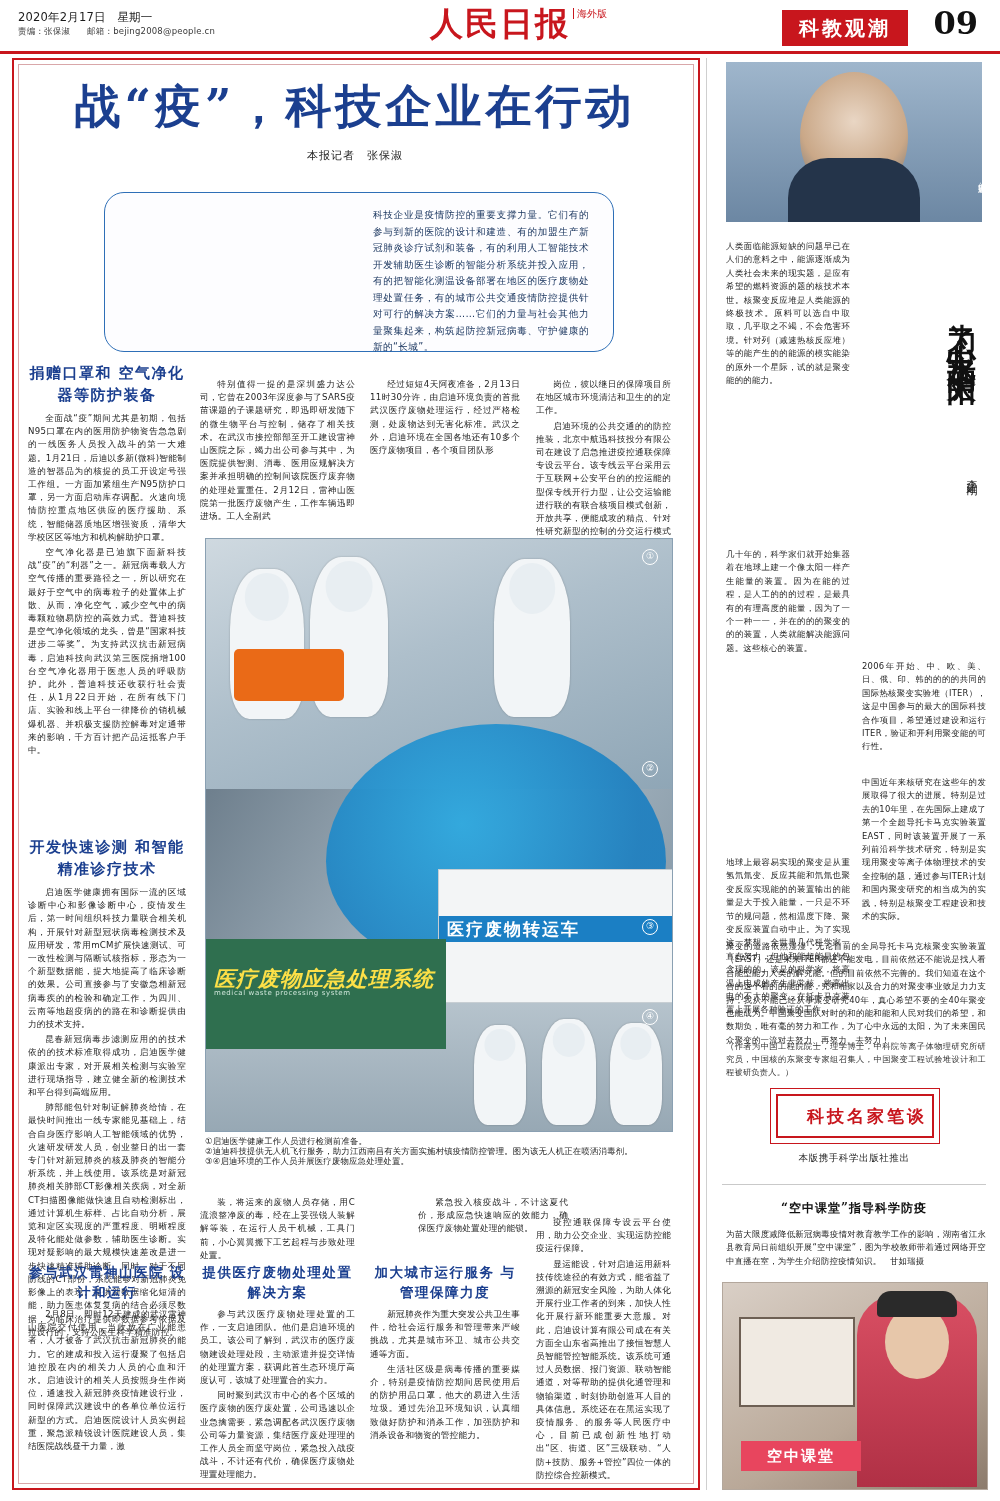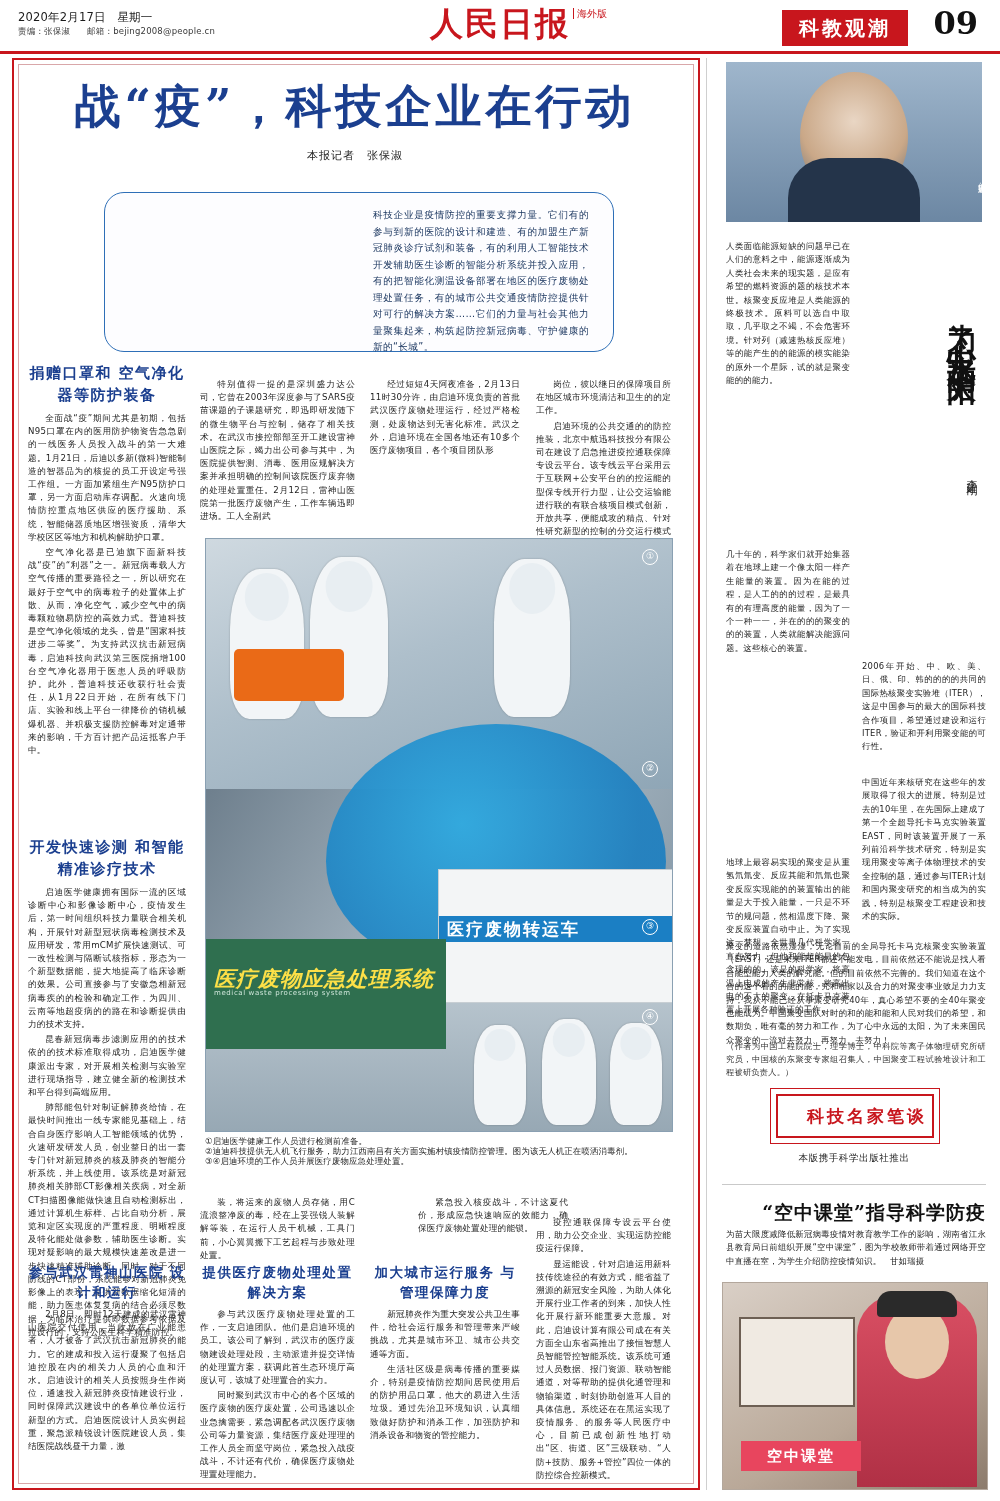--- a/index.html
+++ b/index.html
@@ -170,23 +170,23 @@
     color:#c8161d;font-family:"DejaVu Serif","Liberation Serif",serif;
     font-size:17px;font-weight:700;letter-spacing:3px;padding-left:24px;
   }
   .stamp-outer{position:absolute;left:770px;top:1088px;width:170px;height:56px;border:1px solid #c8161d;box-sizing:border-box;}
   .stamp-sub{
     position:absolute;left:726px;top:1152px;width:256px;text-align:center;
     font-size:9.5px;color:#222;letter-spacing:.6px;
   }
   .rdivider{position:absolute;left:722px;width:264px;height:1px;background:#c9c9c9;}
   .rhead{
-    position:absolute;left:722px;width:264px;text-align:right;
-    font-family:"DejaVu Serif","Liberation Serif",serif;
-    font-size:19px;font-weight:700;color:#111;letter-spacing:1px;
+    position:absolute;left:722px;width:264px;text-align:center;
+    font-family:"DejaVu Serif","Liberation Serif",serif;
+    font-size:12px;font-weight:700;color:#111;letter-spacing:1px;
   }
   .photo2{
     position:absolute;left:722px;top:1282px;width:264px;height:206px;
     background:linear-gradient(150deg,#d9cfc6 0%,#b9a898 60%,#8c7b6c 100%);
     overflow:hidden;border:1px solid #b3a79c;
   }
   .p2-person{position:absolute;right:10px;top:12px;width:120px;height:192px;background:linear-gradient(180deg,#d94f63 0%,#b03045 100%);border-radius:40px 40px 0 0;}
   .p2-face{position:absolute;right:38px;top:22px;width:64px;height:74px;border-radius:50%;background:#e7c7aa;}
   .p2-hat{position:absolute;right:30px;top:8px;width:80px;height:26px;background:#2a2a2a;border-radius:14px 14px 4px 4px;}
   .p2-screen{position:absolute;left:16px;top:34px;width:112px;height:86px;background:#f0eae2;border:2px solid #6d5f53;}

